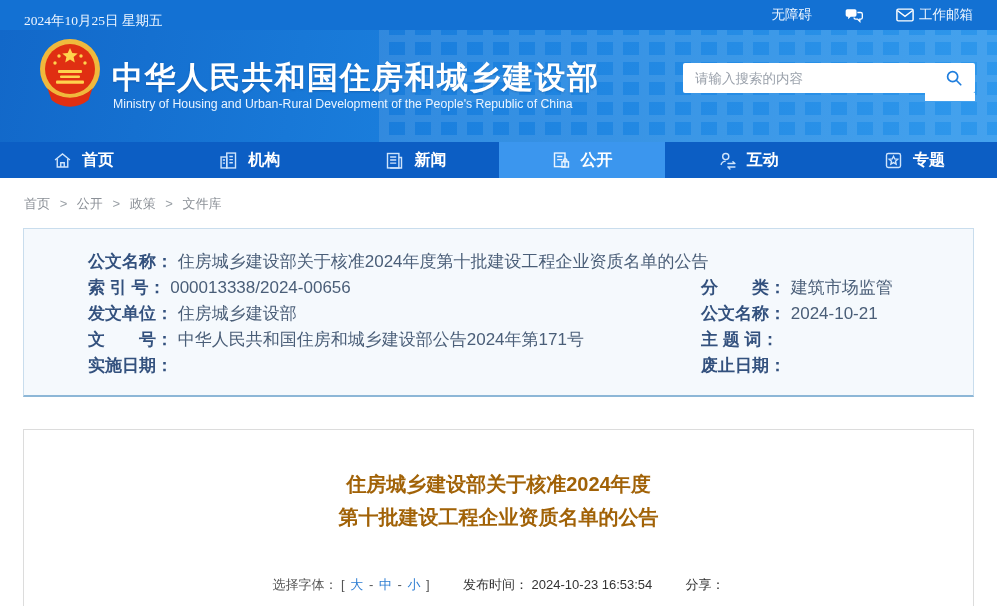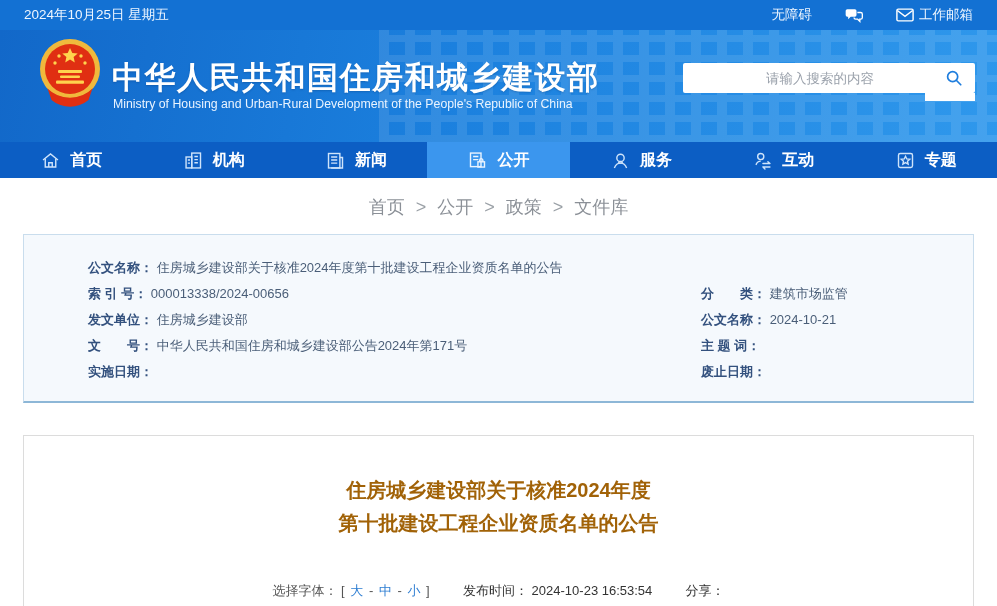--- a/index.html
+++ b/index.html
@@ -1,53 +1,53 @@
 <!DOCTYPE html>
 <html><head>
 <meta charset="utf-8">
 <style>
   * { margin:0; padding:0; box-sizing:border-box; }
   html,body { width:997px; height:606px; overflow:hidden; }
   body { font-family:"Liberation Sans","DejaVu Sans",sans-serif; background:#fff; position:relative; }
 
   
-  .topbar { height:30px; background:#1371d3; display:flex; justify-content:space-between; align-items:center; padding:0 24px; color:#eef6ff; font-size:13.5px; }
+  .topbar { height:30px; background:#1371d3; display:flex; justify-content:space-between; padding:12px 24px; color:#eef6ff; font-size:13.5px;font-family:Liberation Serif, serif; }
   .topbar-right { display:flex; align-items:center; gap:32px; }
   .topbar-right .item { display:flex; align-items:center; gap:5px; cursor:pointer; }
   .topbar svg { display:block; }
 
   
   .header { height:112px; background:linear-gradient(100deg,#1268c9 0%,#1b80de 45%,#2f98ec 100%); position:relative; overflow:hidden; }
   .bldg-texture { position:absolute; right:0; top:0; width:62%; height:100%; opacity:.10; pointer-events:none;
     background-image:
       repeating-linear-gradient(90deg, #fff 0 10px, transparent 10px 26px),
       repeating-linear-gradient(0deg, #fff 0 7px, transparent 7px 20px);
   }
   .emblem { position:absolute; left:38px; top:7px; width:64px; height:76px; }
   .site-title { position:absolute; left:112px; top:27px; color:#fff; font-size:31px; font-weight:bold; letter-spacing:1.5px; text-shadow:0 1px 2px rgba(0,40,90,.25); }
   .site-subtitle { position:absolute; left:113px; top:67px; color:#eaf4ff; font-size:12.3px; }
   .search { position:absolute; top:33px; right:22px; width:292px; height:30px; background:#fff; border-radius:2px; display:flex; align-items:center; padding:0 12px; }
   .search::after { content:""; position:absolute; right:0; top:30px; width:50px; height:8px; background:#fff; }
-  .search input { flex:1; border:none; outline:none; font-size:13.5px; color:#701a75; font-family:inherit; background:transparent;text-align:center; }
+  .search input { flex:1; border:none; outline:none; font-size:13.5px; color:#701a75; font-family:inherit; background:transparent; }
   .search input::placeholder { color:#9aa1ab; }
   .search .mag { cursor:pointer; display:flex; }
 
   
   .nav { height:36px; background:#0c5ec4; display:flex; }
   .nav-item { flex:1; display:flex; align-items:center; justify-content:center; gap:9px; color:#fff; font-size:16px; font-weight:bold; cursor:pointer; }
   .nav-item.active { background:#3b96ee; }
   .nav-item svg { display:block; }
 
   
-  .breadcrumb { padding:17px 24px 0; font-size:18px; color:#8b9097;text-align:center; }
+  .breadcrumb { padding:17px 24px 0; font-size:13px; color:#8b9097; }
   .breadcrumb .crumb { color:#8b9097; cursor:pointer; }
   .breadcrumb .sep { margin:0 6px; color:#9aa0a6; }
 
   
-  .infobox { margin:15px 23px 0; background:#f5f9fd; border:1px solid #c9dded; border-bottom:2px solid #8db7d7; padding:20px 10px 16px 64px; font-size:13px; }
+  .infobox { margin:15px 23px 0; background:#f5f9fd; border:1px solid #c9dded; border-bottom:2px solid #8db7d7; padding:20px 10px 16px 64px; font-size:17px; }
   .info-row { line-height:26px; white-space:nowrap; }
   .info-label { color:#33517e; font-weight:bold; }
   .info-value { color:#4a5e78; }
   .info-grid { display:grid; grid-template-columns:613px 1fr; }
 
   
   .article { margin:32px 23px 0; border:1px solid #dcdcdc; background:#fff; height:230px; padding-top:38px; }
   .article-title { text-align:center; font-size:20px; font-weight:bold; color:#a16207; line-height:1.65; font-family:"Liberation Sans","DejaVu Sans",sans-serif; }
   .meta { margin-top:42px; text-align:center; font-size:13px; color:#333; }
   .meta .gap { display:inline-block; width:26px; }
@@ -151,30 +151,20 @@
           <path d="M7 7.5h6M7 11h6"></path>
           <rect x="12.5" y="13.5" width="7.5" height="6"></rect>
           <path d="M14.5 13.5v-1.8a1.8 1.8 0 0 1 3.6 0v1.8"></path>
         </svg>
       </span>
     <span>公开</span>
   </div>
   <div class="nav-item">
     <span>
         <svg width="21" height="21" viewBox="0 0 24 24" fill="none" stroke="#cfe4fb" stroke-width="1.6">
-          <circle cx="12" cy="9" r="4.2"></circle>
-          <path d="M5 20.5c1.5-4 4-5.5 7-5.5s5.5 1.5 7 5.5"></path>
-          <path d="M9.5 13.5c.7 1 1.5 1.5 2.5 1.5s1.8-.5 2.5-1.5"></path>
-        </svg>
-      </span>
-    <span>服务</span>
-  </div>
-  <div class="nav-item">
-    <span>
-        <svg width="21" height="21" viewBox="0 0 24 24" fill="none" stroke="#cfe4fb" stroke-width="1.6">
           <circle cx="10" cy="7.5" r="3.5"></circle>
           <path d="M4.5 17c1.2-3 3.2-4.3 5.5-4.3"></path>
           <path d="M12.5 15.5h8m0 0-2.3-2.2M12.5 19.5h8m-8 0 2.3 2.2" stroke-linecap="round"></path>
         </svg>
       </span>
     <span>互动</span>
   </div>
   <div class="nav-item">
     <span>
         <svg width="21" height="21" viewBox="0 0 24 24" fill="none" stroke="#cfe4fb" stroke-width="1.6">

